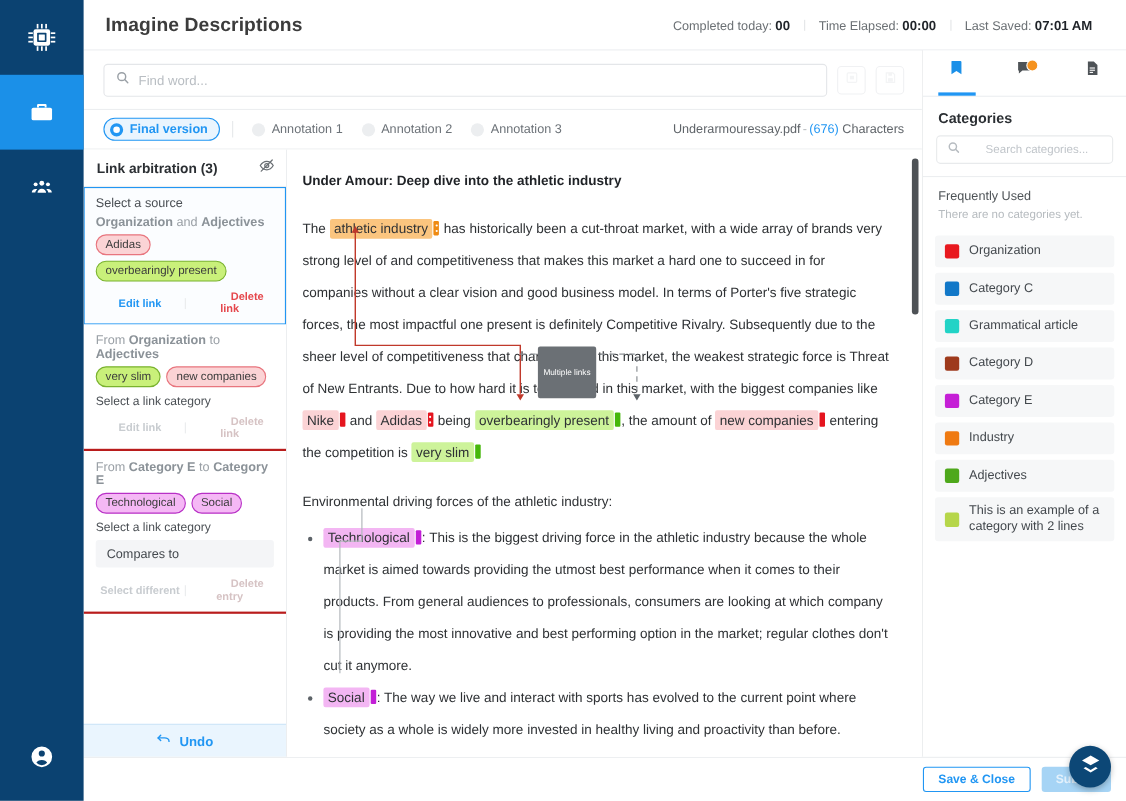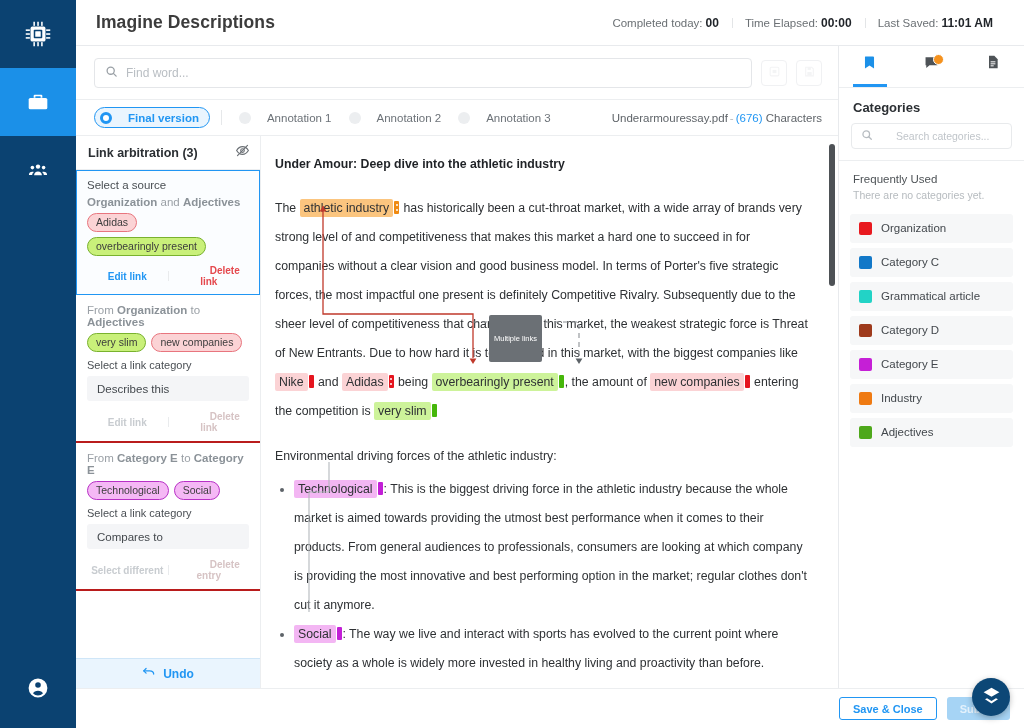--- a/index.html
+++ b/index.html
@@ -62,21 +62,21 @@
     display:flex; align-items:center; justify-content:center; background:#fff;
     flex:0 0 26px;
   }
 
   
   .versionrow {
     height:36px; flex:0 0 36px; display:flex; align-items:center; gap:0;
     padding:0 16px 0 18px; border-bottom:1px solid #eceef0; background:#fff;
   }
   .radio-chip {
-    display:flex; align-items:center; gap:16px; height:21px; padding:0 11px 0 6px;
+    display:flex; align-items:center; gap:6px; height:21px; padding:0 11px 0 6px;
     border-radius:11px; font-size:11.5px; color:#6c7278; white-space:nowrap;
   }
   .radio-chip.sel {
     background:#eaf5fe; border:1px solid #2196f3; color:#2196f3; font-weight:600; padding:0 10px 0 5px;
   }
   .rdot { width:12px; height:12px; border-radius:50%; background:#eceef0; flex:0 0 12px; }
   .radio-chip.sel .rdot {
     background:#fff; border:3px solid #2196f3; width:12px; height:12px;
   }
   .vsep { width:1px; height:15px; background:#e6e8ea; margin:0 11px; }
@@ -293,21 +293,21 @@
     <div class="topbar">
       <div class="app-title">Imagine Descriptions</div>
       <div class="topbar-right">
         <div class="stat">
           <span>Completed today:</span><b>00</b>
         </div>
         <div class="stat">
           <span>Time Elapsed:</span><b>00:00</b>
         </div>
         <div class="stat">
-          <span>Last Saved:</span><b>11:01 AM</b>
+          <span>Last Saved:</span><b>07:01 AM</b>
         </div>
       </div>
     </div>
 
     <div class="body-split">
 
       <div class="center-col">
 
         <div class="searchrow">
           <div class="searchbox">
@@ -400,21 +400,20 @@
                   <span>From</span>
                   <span class="strong">Organization</span>
                   <span>to</span>
                   <span class="strong">Adjectives</span>
                 </div>
                 <div class="chips">
                   <span class="chip green">very slim</span>
                   <span class="chip red">new companies</span>
                 </div>
                 <div class="arb-sub">Select a link category</div>
-                <div class="selectbox">Describes this</div>
                 <div class="arb-actions">
                   <div class="a-left"><span class="lnk-edit dim">Edit link</span></div>
                   <div class="divider"></div>
                   <div class="a-right"><span class="lnk-del dim">Delete link</span></div>
                 </div>
               </div>
 
               <div class="arbcard">
                 <div class="arb-h dim">
                   <span>From</span>
@@ -547,20 +546,24 @@
               <span class="catname">Category E</span>
             </div>
             <div class="catrow">
               <span class="swatch" style="background:#ef7a12"></span>
               <span class="catname">Industry</span>
             </div>
             <div class="catrow">
               <span class="swatch" style="background:#4ea81b"></span>
               <span class="catname">Adjectives</span>
             </div>
+            <div class="catrow">
+              <span class="swatch" style="background:#b6d64a"></span>
+              <span class="catname">This is an example of a category with 2 lines</span>
+            </div>
           </div>
         </div>
       </div>
 
     </div>
 
     <div class="footer">
       <div class="btn btn-ghost">Save &amp; Close</div>
       <div class="btn btn-disabled">Submit</div>
     </div>

